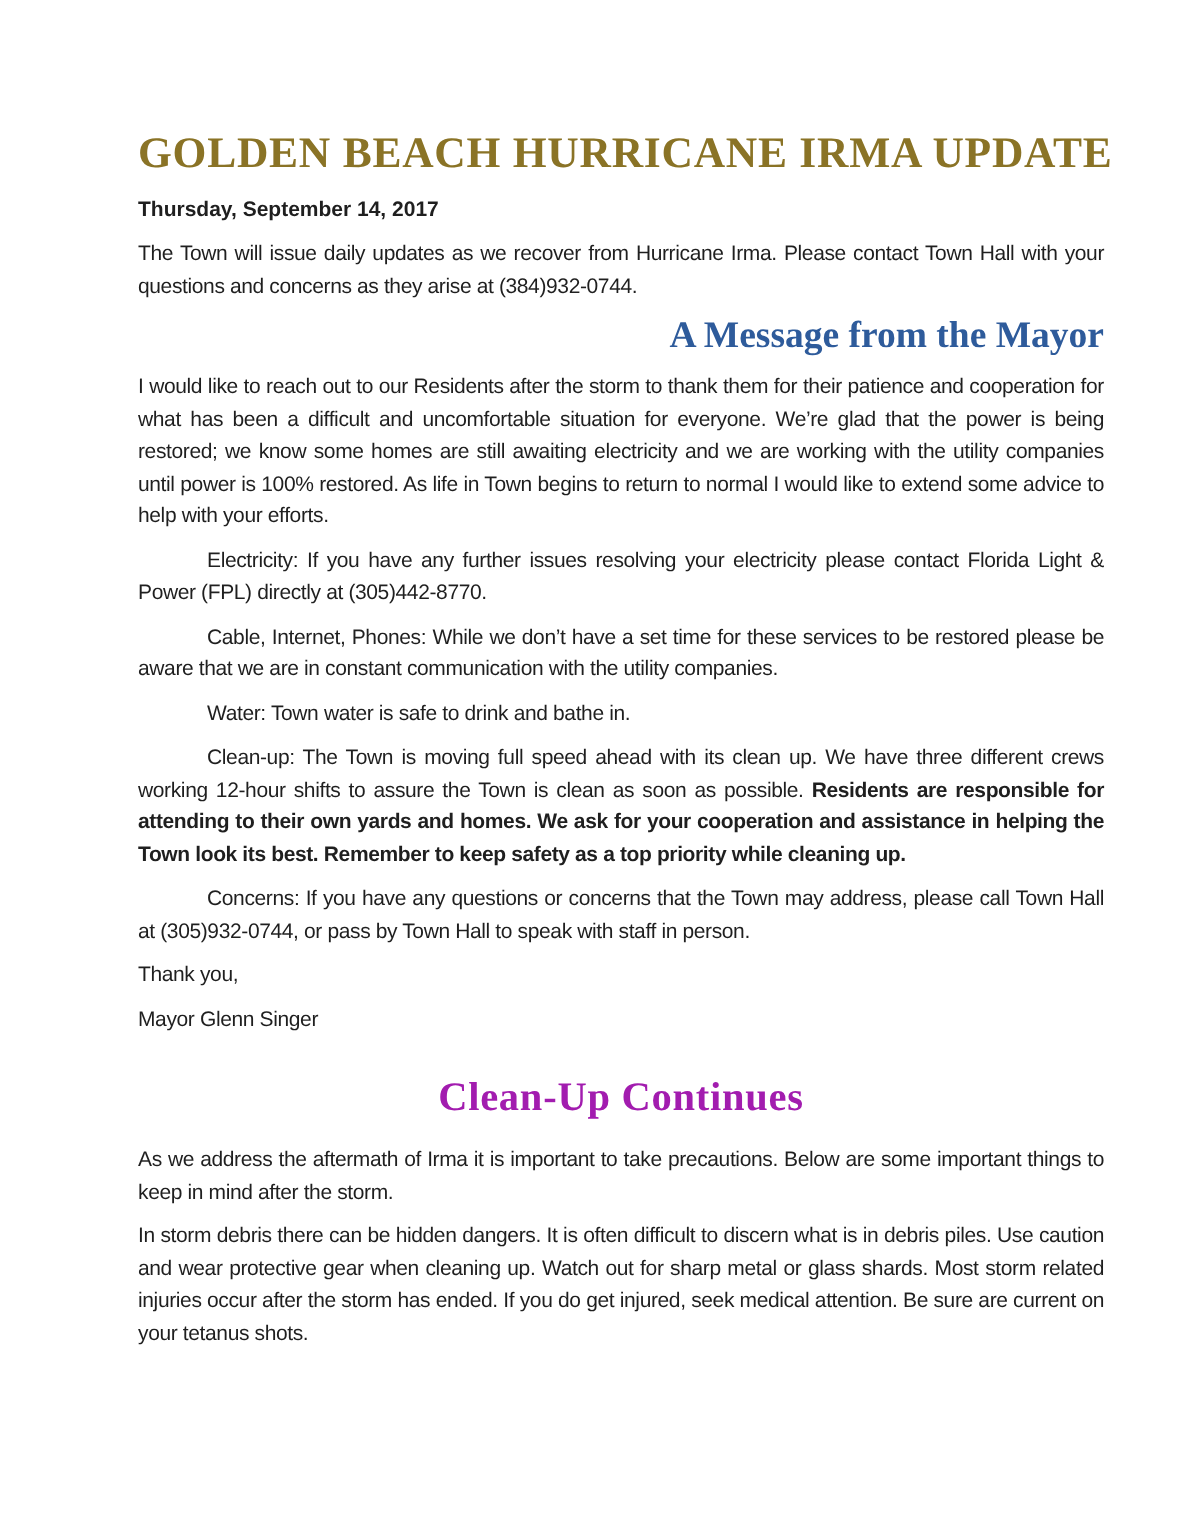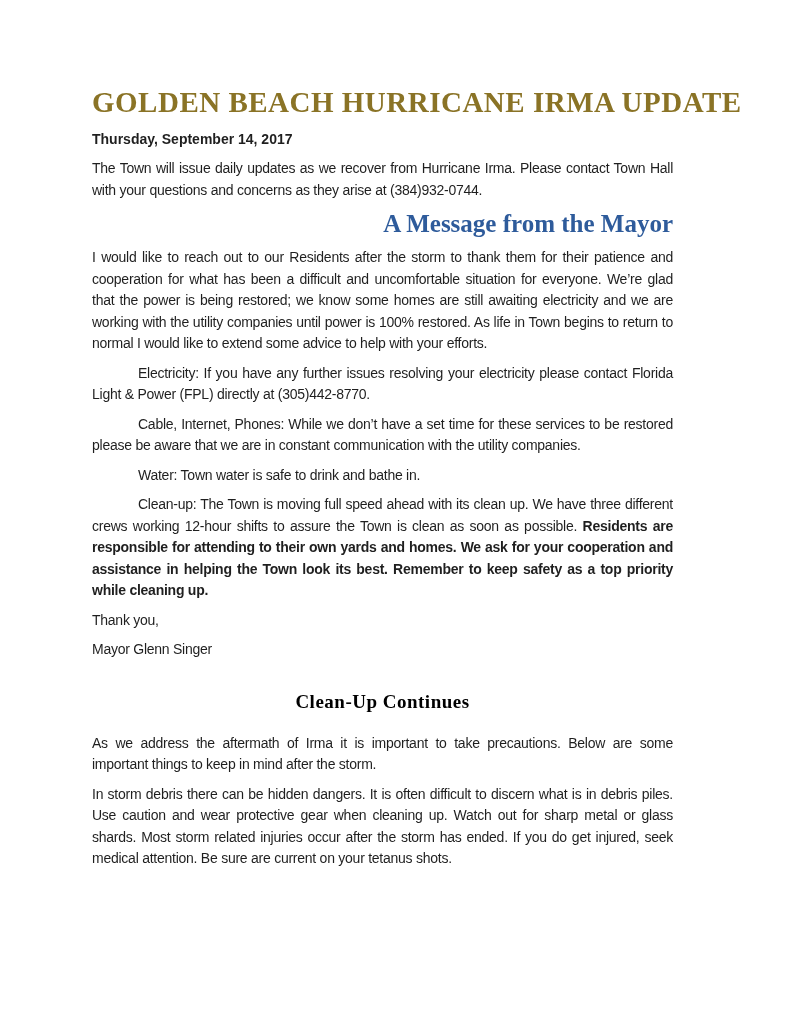--- a/index.html
+++ b/index.html
@@ -11,21 +11,21 @@
     width: 791px;
     height: 1024px;
     overflow: hidden;
     font-family: "Liberation Sans", sans-serif;
     color: #1f1f1f;
   }
   .page {
     box-sizing: border-box;
     width: 791px;
     height: 836px;
-    padding: 84px 118px 0 92px;
+    padding: 84px 55px 0 92px;
     background: #ffffff;
     border-radius: 13px;
   }
   .doc-title {
     font-family: "Liberation Serif", serif;
     font-weight: bold;
     font-size: 29px;
     line-height: 36px;
     letter-spacing: 0.5px;
     color: #8a7326;
@@ -59,24 +59,24 @@
     text-align: right;
     margin: 2px 0 8px 0;
   }
   .centered-line {
     text-align: center;
     text-indent: 0;
   }
   .cleanup-heading {
     font-family: "Liberation Serif", serif;
     font-weight: bold;
-    font-size: 19px;
+    font-size: 27px;
     line-height: 38px;
     letter-spacing: 0.5px;
-    color: #000000;
+    color: #a21caf;
     text-align: center;
     margin: 22px 0 12px 0;
   }
   strong { font-weight: bold; }
 </style>
 </head>
 <body>
 
 <div class="page">
 
@@ -91,20 +91,21 @@
   <p class="body-text">I would like to reach out to our Residents after the storm to thank them for their patience and cooperation for what has been a difficult and uncomfortable situation for everyone. We’re glad that the power is being restored; we know some homes are still awaiting electricity and we are working with the utility companies until power is 100% restored. As life in Town begins to return to normal I would like to extend some advice to help with your efforts.</p>
 
   <p class="body-text indented">Electricity: If you have any further issues resolving your electricity please contact Florida Light &amp; Power (FPL) directly at (305)442-8770.</p>
 
   <p class="body-text indented">Cable, Internet, Phones: While we don’t have a set time for these services to be restored please be aware that we are in constant communication with the utility companies.</p>
 
   <p class="body-text indented">Water: Town water is safe to drink and bathe in.</p>
 
   <p class="body-text indented"><span>Clean-up: The Town is moving full speed ahead with its clean up.  We have three different crews working 12-hour shifts to assure the Town is clean as soon as possible.  </span><strong>Residents are responsible for attending to their own yards and homes.  We ask for your cooperation and assistance in helping the Town look its best. Remember to keep safety as a top priority while cleaning up.</strong></p>
 
+  <p class="body-text indented">Concerns:  If you have any questions or concerns that the Town may address, please call Town Hall at (305)932-0744, or pass by Town Hall to speak with staff in person.</p>
 
   <p class="body-text centered-line">Thank you,</p>
 
   <p class="body-text centered-line">Mayor Glenn Singer</p>
 
   <h2 class="cleanup-heading">Clean-Up Continues</h2>
 
   <p class="body-text">As we address the aftermath of Irma it is important to take precautions.   Below are some important things to keep in mind after the storm.</p>
 
   <p class="body-text">In storm debris there can be hidden dangers. It is often difficult to discern what is in debris piles.  Use caution and wear protective gear when cleaning up. Watch out for sharp metal or glass shards. Most storm related injuries occur after the storm has ended. If you do get injured, seek medical attention. Be sure are current on your tetanus shots.</p>

